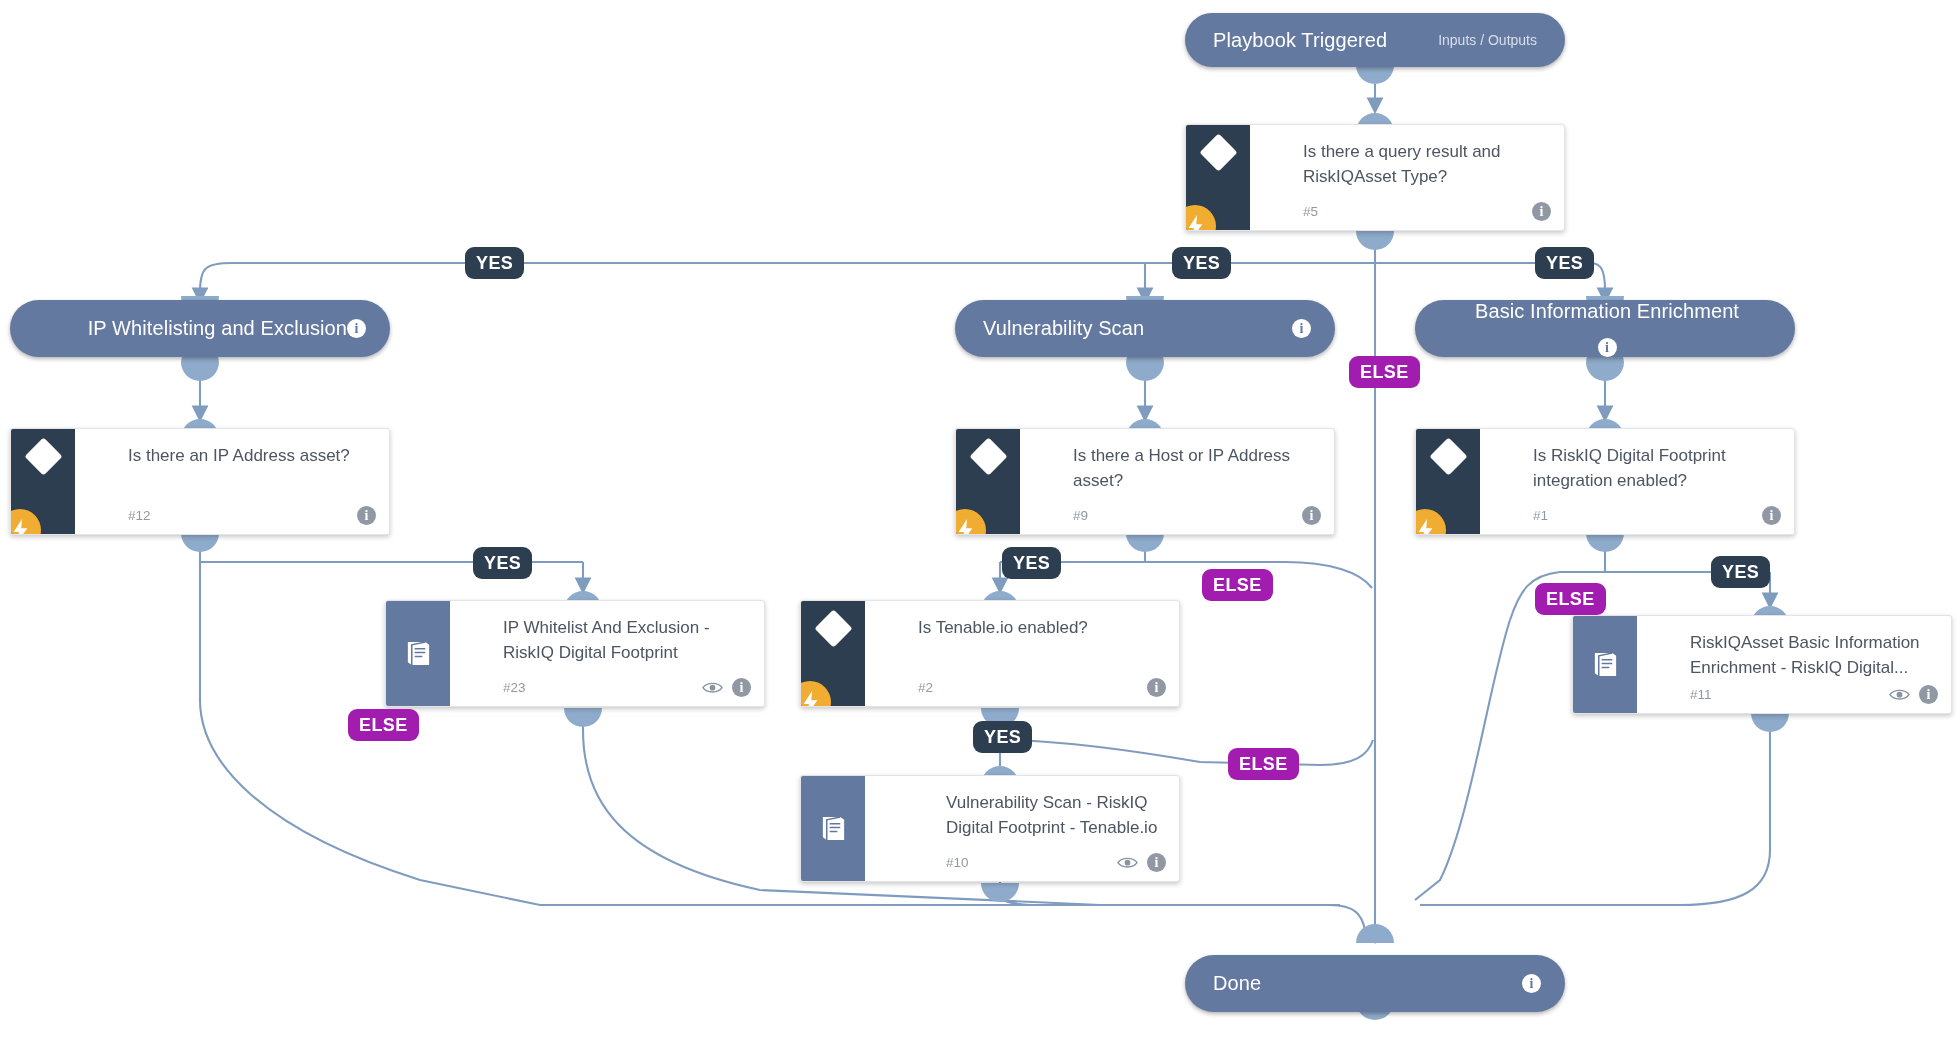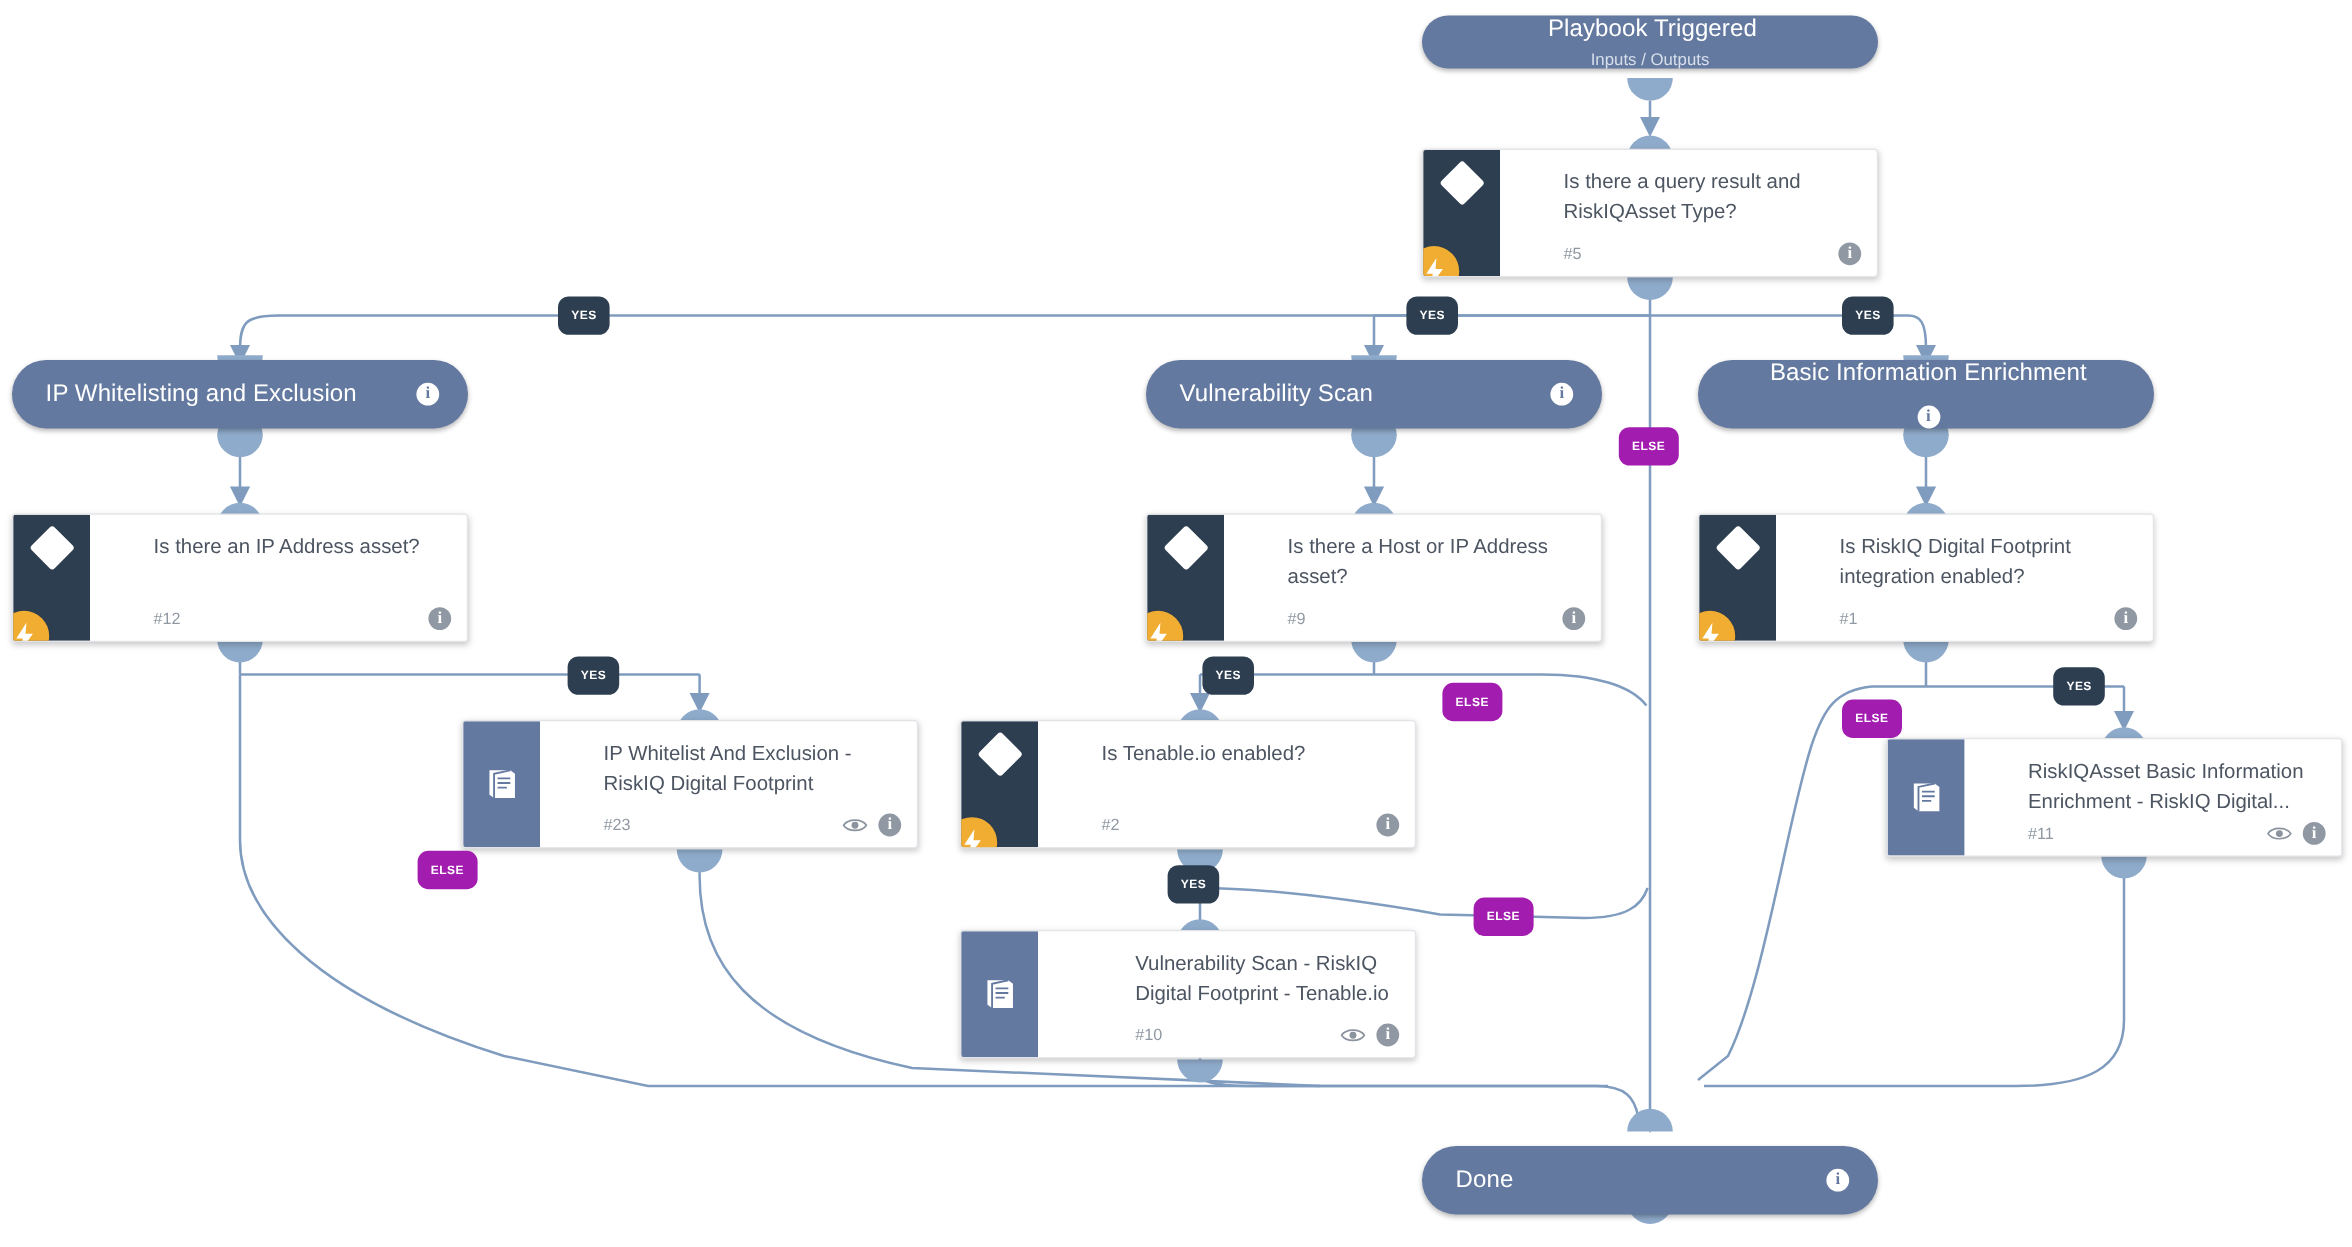--- a/index.html
+++ b/index.html
@@ -99,21 +99,21 @@
     position:absolute;left:15px;right:13px;bottom:9px;
     display:flex;align-items:center;
   }
   .card-num{color:#9099a3;font-size:13.5px;flex:1 1 auto;}
   .card-foot .eye-ic{margin-right:9px;}
 
   
   .badge{
     position:absolute;
     display:flex;align-items:center;justify-content:center;
-    color:#ffffff;font-size:10px;font-weight:bold;letter-spacing:.4px;
+    color:#ffffff;font-size:18px;font-weight:bold;letter-spacing:.4px;
     border-radius:9px;
     height:32px;padding:0 11px;
     z-index:8;
   }
   .badge.yes{background:#2d3e50;}
   .badge.els{background:#a21caf;}
 
   
   .stub{position:absolute;width:38px;height:19px;background:#8fabcb;z-index:5;}
   .stub.down{border-radius:0 0 19px 19px;}
@@ -214,21 +214,21 @@
 
   <div class="stub up" style="left:564px;top:591px;"></div>
   <div class="stub down" style="left:564px;top:708px;"></div>
   <div class="stub up" style="left:981px;top:591px;"></div>
   <div class="stub down" style="left:981px;top:708px;"></div>
   <div class="stub up" style="left:981px;top:766px;"></div>
   <div class="stub down" style="left:981px;top:883px;"></div>
   <div class="stub up" style="left:1751px;top:606px;"></div>
   <div class="stub down" style="left:1751px;top:713px;"></div>
 
-  <div class="pill" style="left:1185px;top:13px;width:380px;height:44px;flex-direction:column;">
+  <div class="pill" style="left:1185px;top:13px;width:380px;height:54px;">
     <span class="pill-label">Playbook Triggered</span>
     <span class="pill-sub">Inputs / Outputs</span>
   </div>
 
   <div class="card" style="left:1185px;top:124px;width:380px;height:107px;">
     <div class="card-icon">
       <div class="diamond"></div>
       <div class="bolt">
         <svg viewBox="0 0 24 30">
             <path d="M14 0 L3 17 L10 17 L8 30 L21 12 L13 12 Z" fill="#fff"></path>
@@ -237,21 +237,21 @@
     </div>
     <div class="card-body">
       <div class="card-title">Is there a query result and RiskIQAsset Type?</div>
       <div class="card-foot">
         <span class="card-num">#5</span>
         <span class="info-ic grey"></span>
       </div>
     </div>
   </div>
 
-  <div class="pill" style="left:10px;top:300px;width:380px;height:57px;">
+  <div class="pill" style="left:10px;top:300px;width:380px;height:57px;text-align:right;">
     <span class="pill-label">IP Whitelisting and Exclusion</span>
     <span class="info-ic"></span>
   </div>
 
   <div class="pill" style="left:955px;top:300px;width:380px;height:57px;">
     <span class="pill-label">Vulnerability Scan</span>
     <span class="info-ic"></span>
   </div>
 
   <div class="pill" style="left:1415px;top:300px;width:380px;height:57px;flex-direction:column;">

